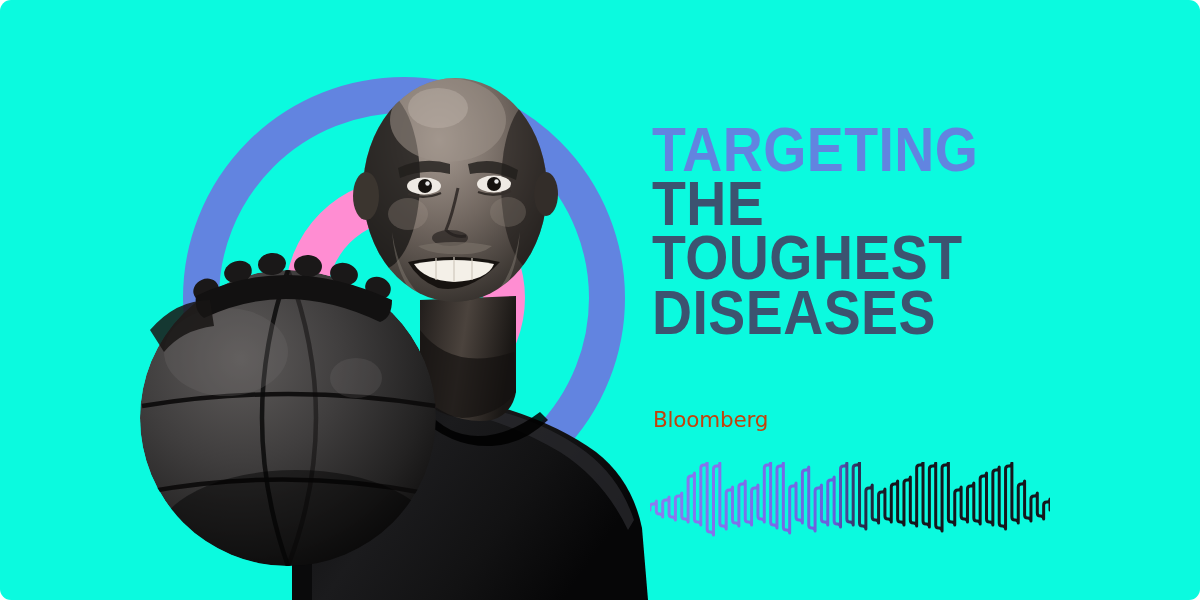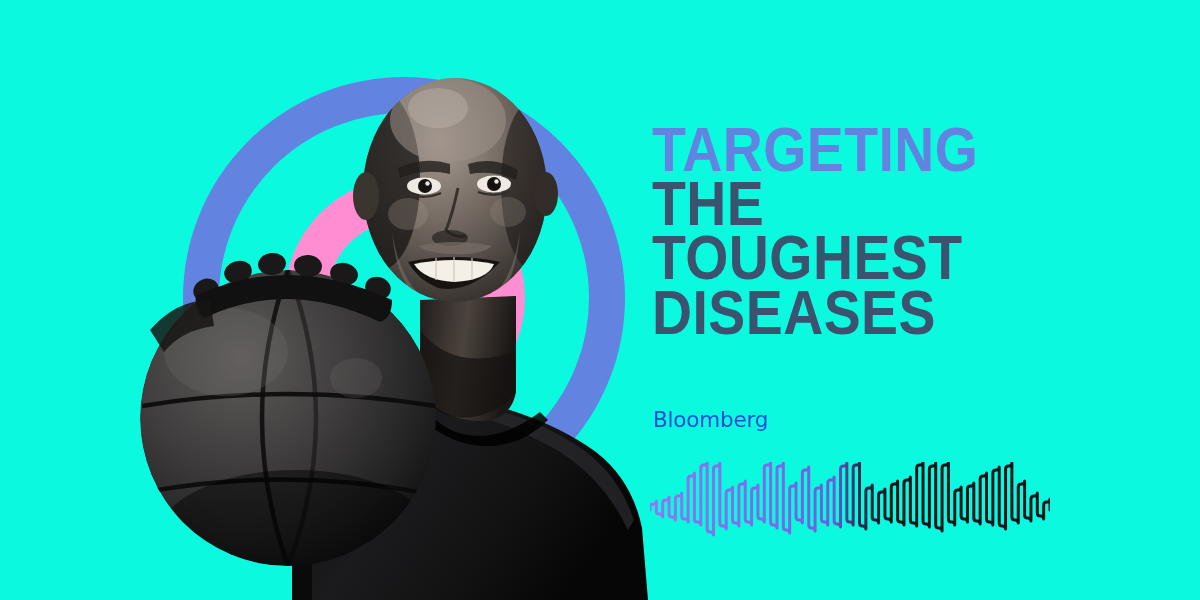--- a/index.html
+++ b/index.html
@@ -7,20 +7,21 @@
     padding: 0;
     background: #ffffff;
   }
   #canvas {
     position: relative;
     width: 1200px;
     height: 600px;
     overflow: hidden;
     background: #0BFADF;
     font-family: "Liberation Sans", sans-serif;
+    border-radius: 11px;
     -webkit-font-smoothing: antialiased;
   }
 
   
   .rings-layer {
     position: absolute;
     inset: 0;
     overflow: hidden;
   }
   .ring {
@@ -75,21 +76,21 @@
     padding: 0;
   }
   .hl-accent { color: #6284E0; }
   .hl-dark   { color: #3C5370; }
 
   
   .brand {
     position: absolute;
     left: 653px;
     top: 406px;
-    color: #1d4ed8;
+    color: #c2410c;
     font-family: "DejaVu Sans", sans-serif;
     font-size: 21.5px;
     font-weight: 500;
     line-height: 1.28;
     letter-spacing: -0.2px;
   }
   .brand span { display: block; }
 
   
   .waveform {

